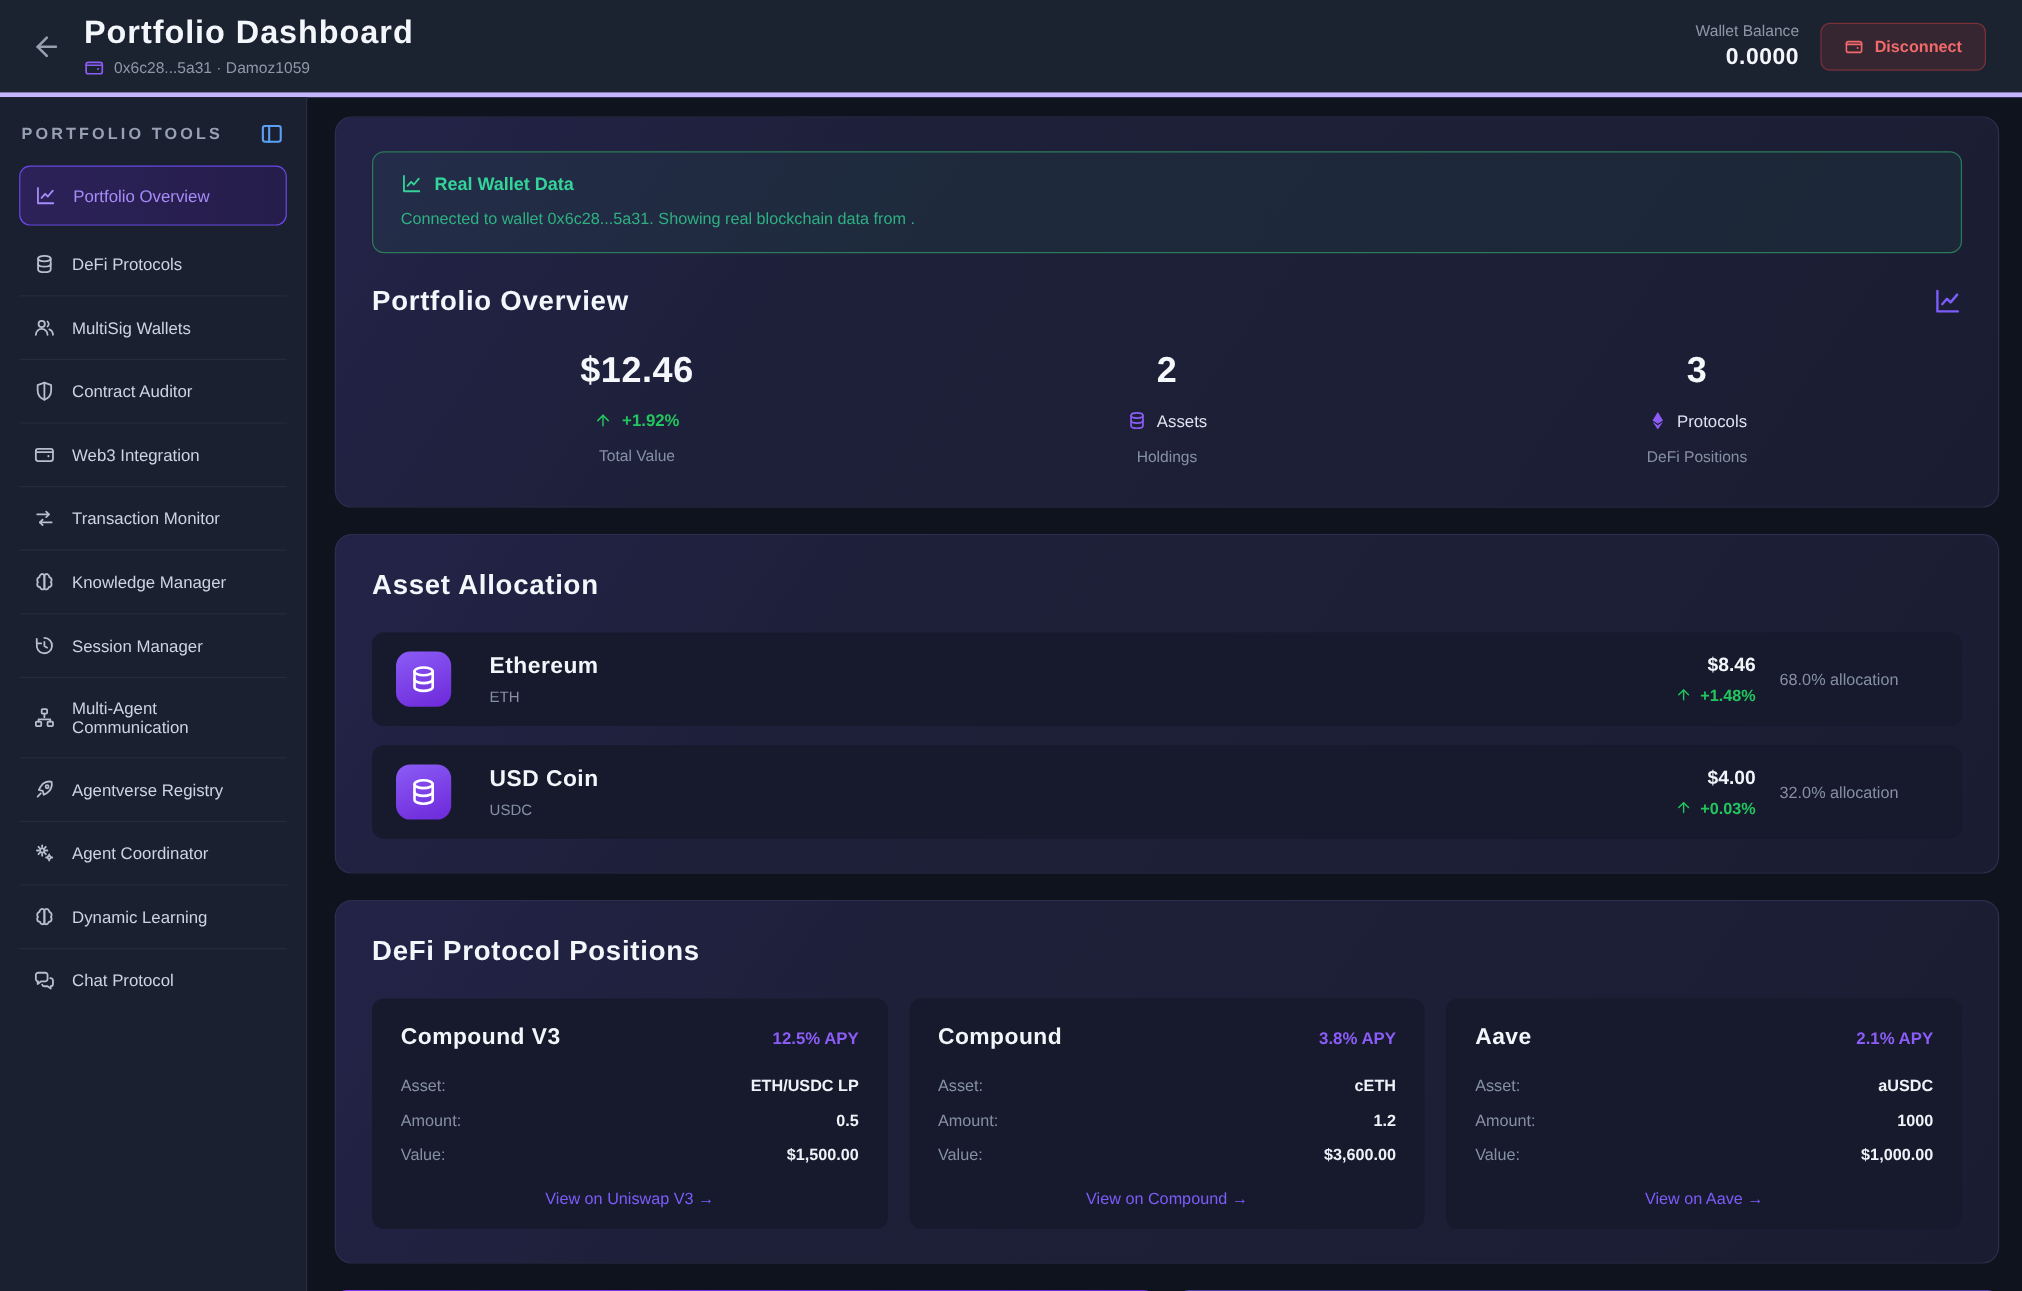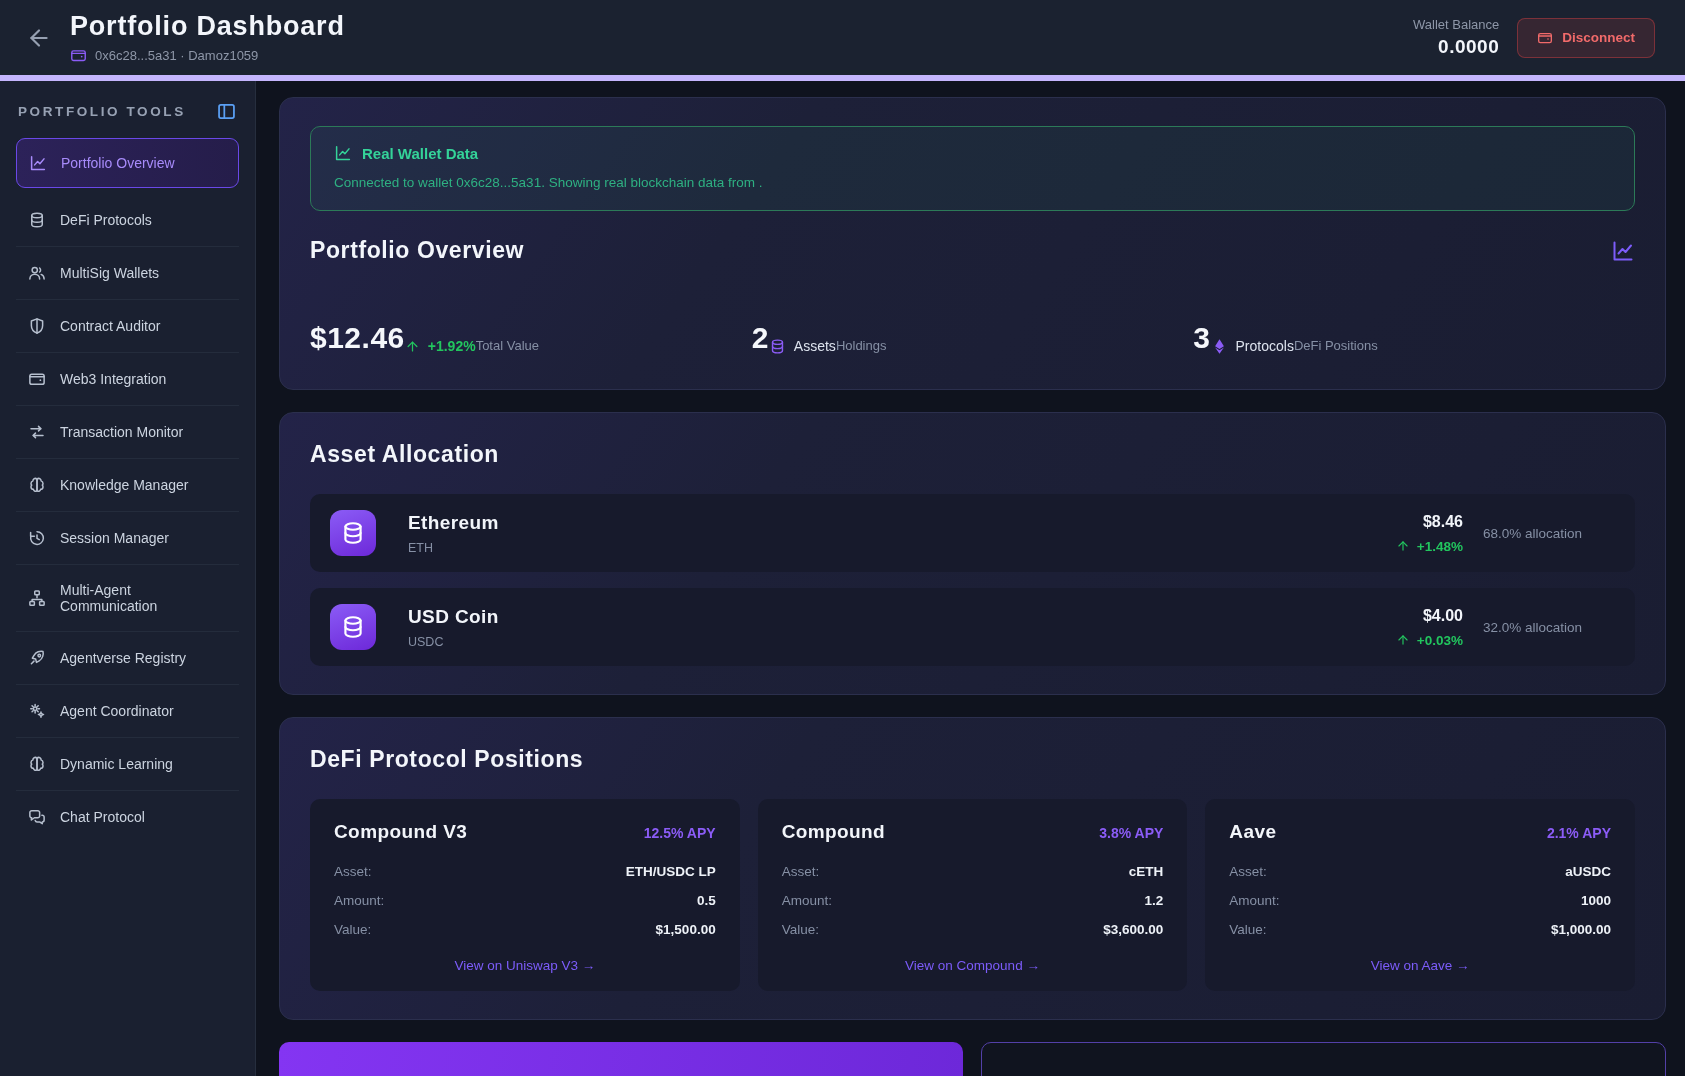--- a/index.html
+++ b/index.html
@@ -6,21 +6,21 @@
   html,body { width:1685px; height:1076px; overflow:hidden; }
   body {
     font-family:"Liberation Sans","DejaVu Sans",sans-serif;
     background:#0f131e; color:#e8edf5;
   }
   svg { display:block; width:100%; height:100%; }
   .ic { flex:none; }
 
   
   .header {
-    height:81px; background:#1b2230; border-bottom:6px solid #c4b5fd;
+    height:81px; background:#1b2230; border-bottom:4px solid #c4b5fd;
     display:flex; align-items:center; padding:0 30px 0 26px; gap:18px;
   }
   .back-btn { width:26px; height:26px; color:#96a0b1; cursor:pointer; }
   .title-block { display:flex; flex-direction:column; gap:5px; }
   .app-title {
     font-size:27px; font-weight:bold; color:#f3f6fb; letter-spacing:.8px;
   }
   .wallet-line { display:flex; align-items:center; gap:8px; }
   .wallet-line .ic { width:17px; height:17px; color:#8b5cf6; }
   .wallet-line span { font-size:13px; color:#8e97a8; }
@@ -77,21 +77,21 @@
   }
   .banner-title-row { display:flex; align-items:center; gap:10px; margin-bottom:13px; }
   .banner-title-row .ic { width:18px; height:18px; color:#34d399; }
   .banner-title { font-size:15px; font-weight:bold; color:#34d399; }
   .banner-desc { font-size:13.5px; color:#2eb082; }
 
   .overview-title-row { display:flex; align-items:center; justify-content:space-between; }
   .overview-title-row .ic { width:24px; height:24px; color:#7c5cfa; }
 
   .stats-row { display:flex; margin-top:28px; padding-bottom:6px; }
-  .stat { flex:1; display:flex; flex-direction:row; align-items:center;margin-top:29px; }
+  .stat { flex:1; display:flex; flex-direction:column; align-items:center; }
   .stat-value { font-size:30px; font-weight:bold; color:#f5f7fb; letter-spacing:.5px; }
   .stat-mid { display:flex; align-items:center; gap:8px; margin-top:16px; }
   .stat-mid .up-ic { width:15px; height:15px; color:#22c55e; }
   .stat-mid .pu-ic { width:17px; height:17px; color:#8b5cf6; }
   .stat-change { font-size:14px; font-weight:bold; color:#22c55e; }
   .stat-sub { font-size:14px; color:#dde3ee; }
   .stat-label { font-size:13px; color:#8690a5; margin-top:14px; }
 
   
   .asset-list { margin-top:26px; }

